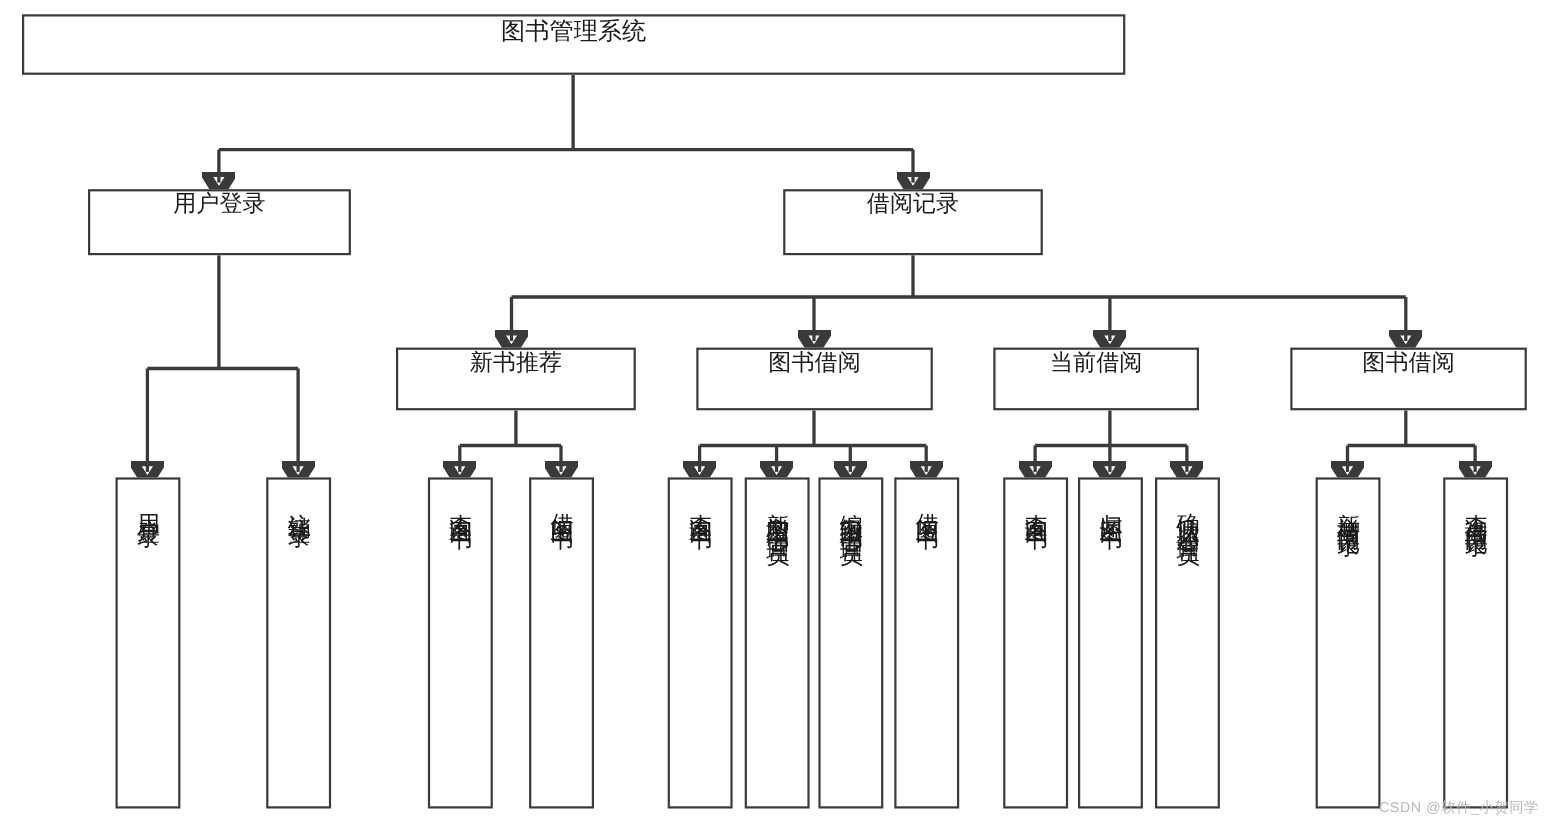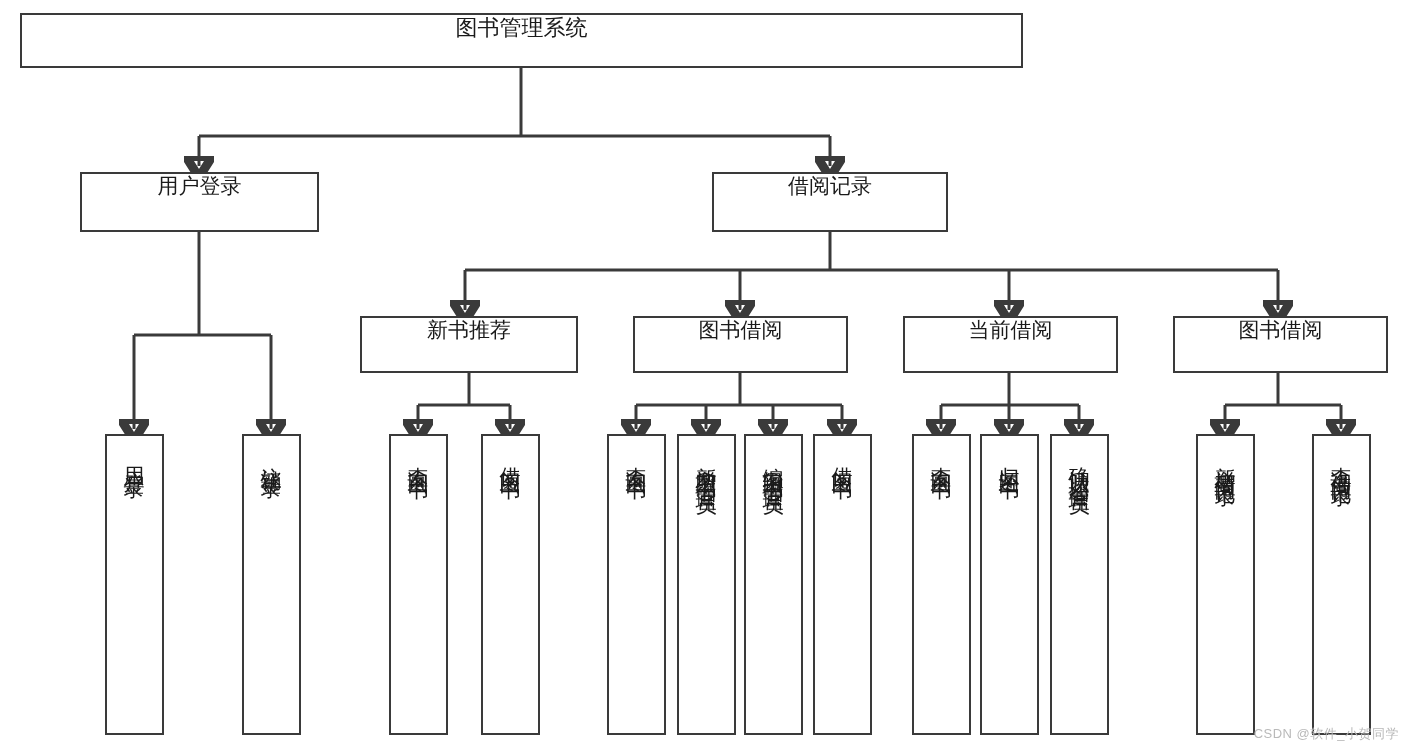--- a/index.html
+++ b/index.html
@@ -122,21 +122,21 @@
   <div class="node h-node" style="left:712px;top:172px;width:236px;height:60px;">
     <span class="lbl">借阅记录</span>
   </div>
 
   <div class="node h-node" style="left:360px;top:316px;width:218px;height:57px;">
     <span class="lbl">新书推荐</span>
   </div>
   <div class="node h-node" style="left:633px;top:316px;width:215px;height:57px;">
     <span class="lbl">图书借阅</span>
   </div>
-  <div class="node h-node" style="left:903px;top:316px;width:215px;height:57px;">
+  <div class="node h-node" style="left:903px;top:316px;width:187px;height:57px;">
     <span class="lbl">当前借阅</span>
   </div>
   <div class="node h-node" style="left:1173px;top:316px;width:215px;height:57px;">
     <span class="lbl">图书借阅</span>
   </div>
 
   <div class="node v-node" style="left:105px;top:434px;width:59px;height:301px;">
     <span class="lbl">用户登录</span>
   </div>
   <div class="node v-node" style="left:242px;top:434px;width:59px;height:301px;">

